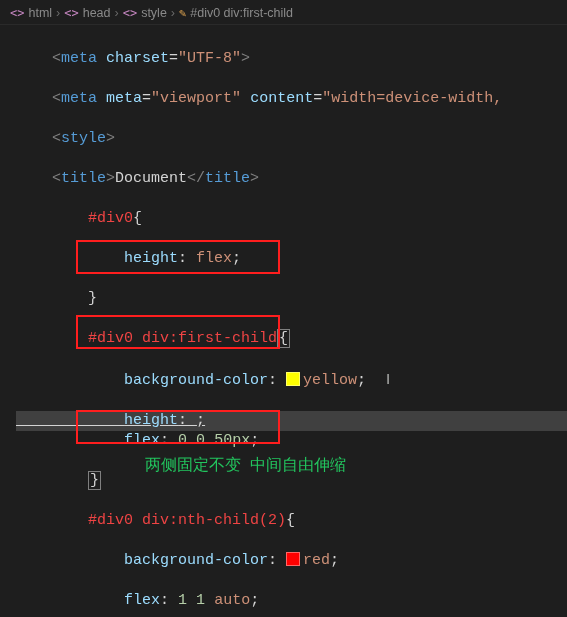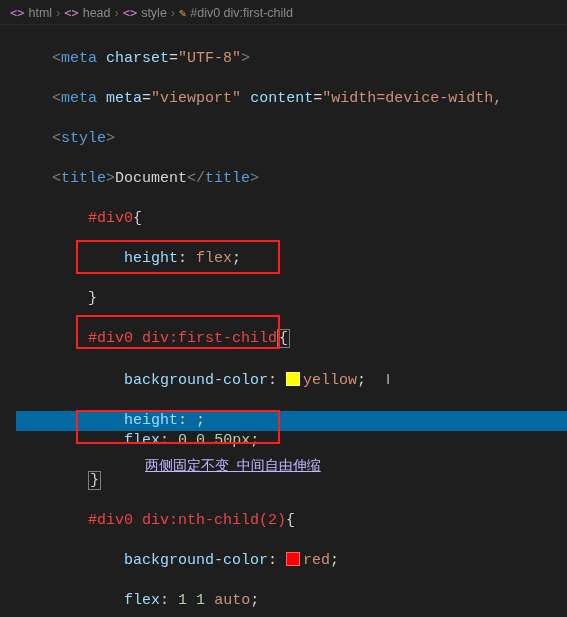--- a/index.html
+++ b/index.html
@@ -36,21 +36,21 @@
 .bc-sep { color: #6a6a6a; }
 .icon-brackets { color: #c586c0; font-family: Consolas, monospace; font-size: 12px; }
 .icon-wrench { color: #e8ab53; font-family: Consolas, monospace; font-size: 12px;}
 .editor {
   padding: 4px 0 0 16px;
   line-height: 20px;
   white-space: pre;
   position: relative;
 }
 .line { display: block; position: relative; }
-.hl-line { background: #0369a1; display: inline-block; width: 100%; }
+.hl-line { background: #404040; display: inline-block; width: 100%; text-decoration: underline; }
 .tag  { color: #569cd6; }     
 .punc { color: #808080; }     
 .attr { color: #9cdcfe; }     
 .str  { color: #ce9178; }     
 .txt  { color: #d4d4d4; }     
 .sel  { color: #ef4444; }     
 .prop { color: #9cdcfe; }     
 .val  { color: #ce9178; }     
 .num  { color: #b5cea8; }     
 .brace-box{ border:1px solid #7f7f7f; padding:0 1px; color:#d4d4d4;}
@@ -72,24 +72,23 @@
 }
 .caret-I {
   color: #aeafad;
   display: inline-block;
   font-family: "Segoe UI", Arial, sans-serif;
   font-size: 15px;
   margin-left: 20px;
 }
 .bottom-anno {
   position: absolute;
-  color: #c4b5fd;
+  color: #22c55e;
   font-family: "Microsoft YaHei","PingFang SC",sans-serif;
-  font-size: 14px;
-  text-decoration: underline;
+  font-size: 16px;
 }
 </style>
 </head>
 <body>
 
 <div class="breadcrumbs">
   <span class="crumb">
     <span class="icon-brackets">&lt;&gt;</span>
     <span>html</span>
   </span>

